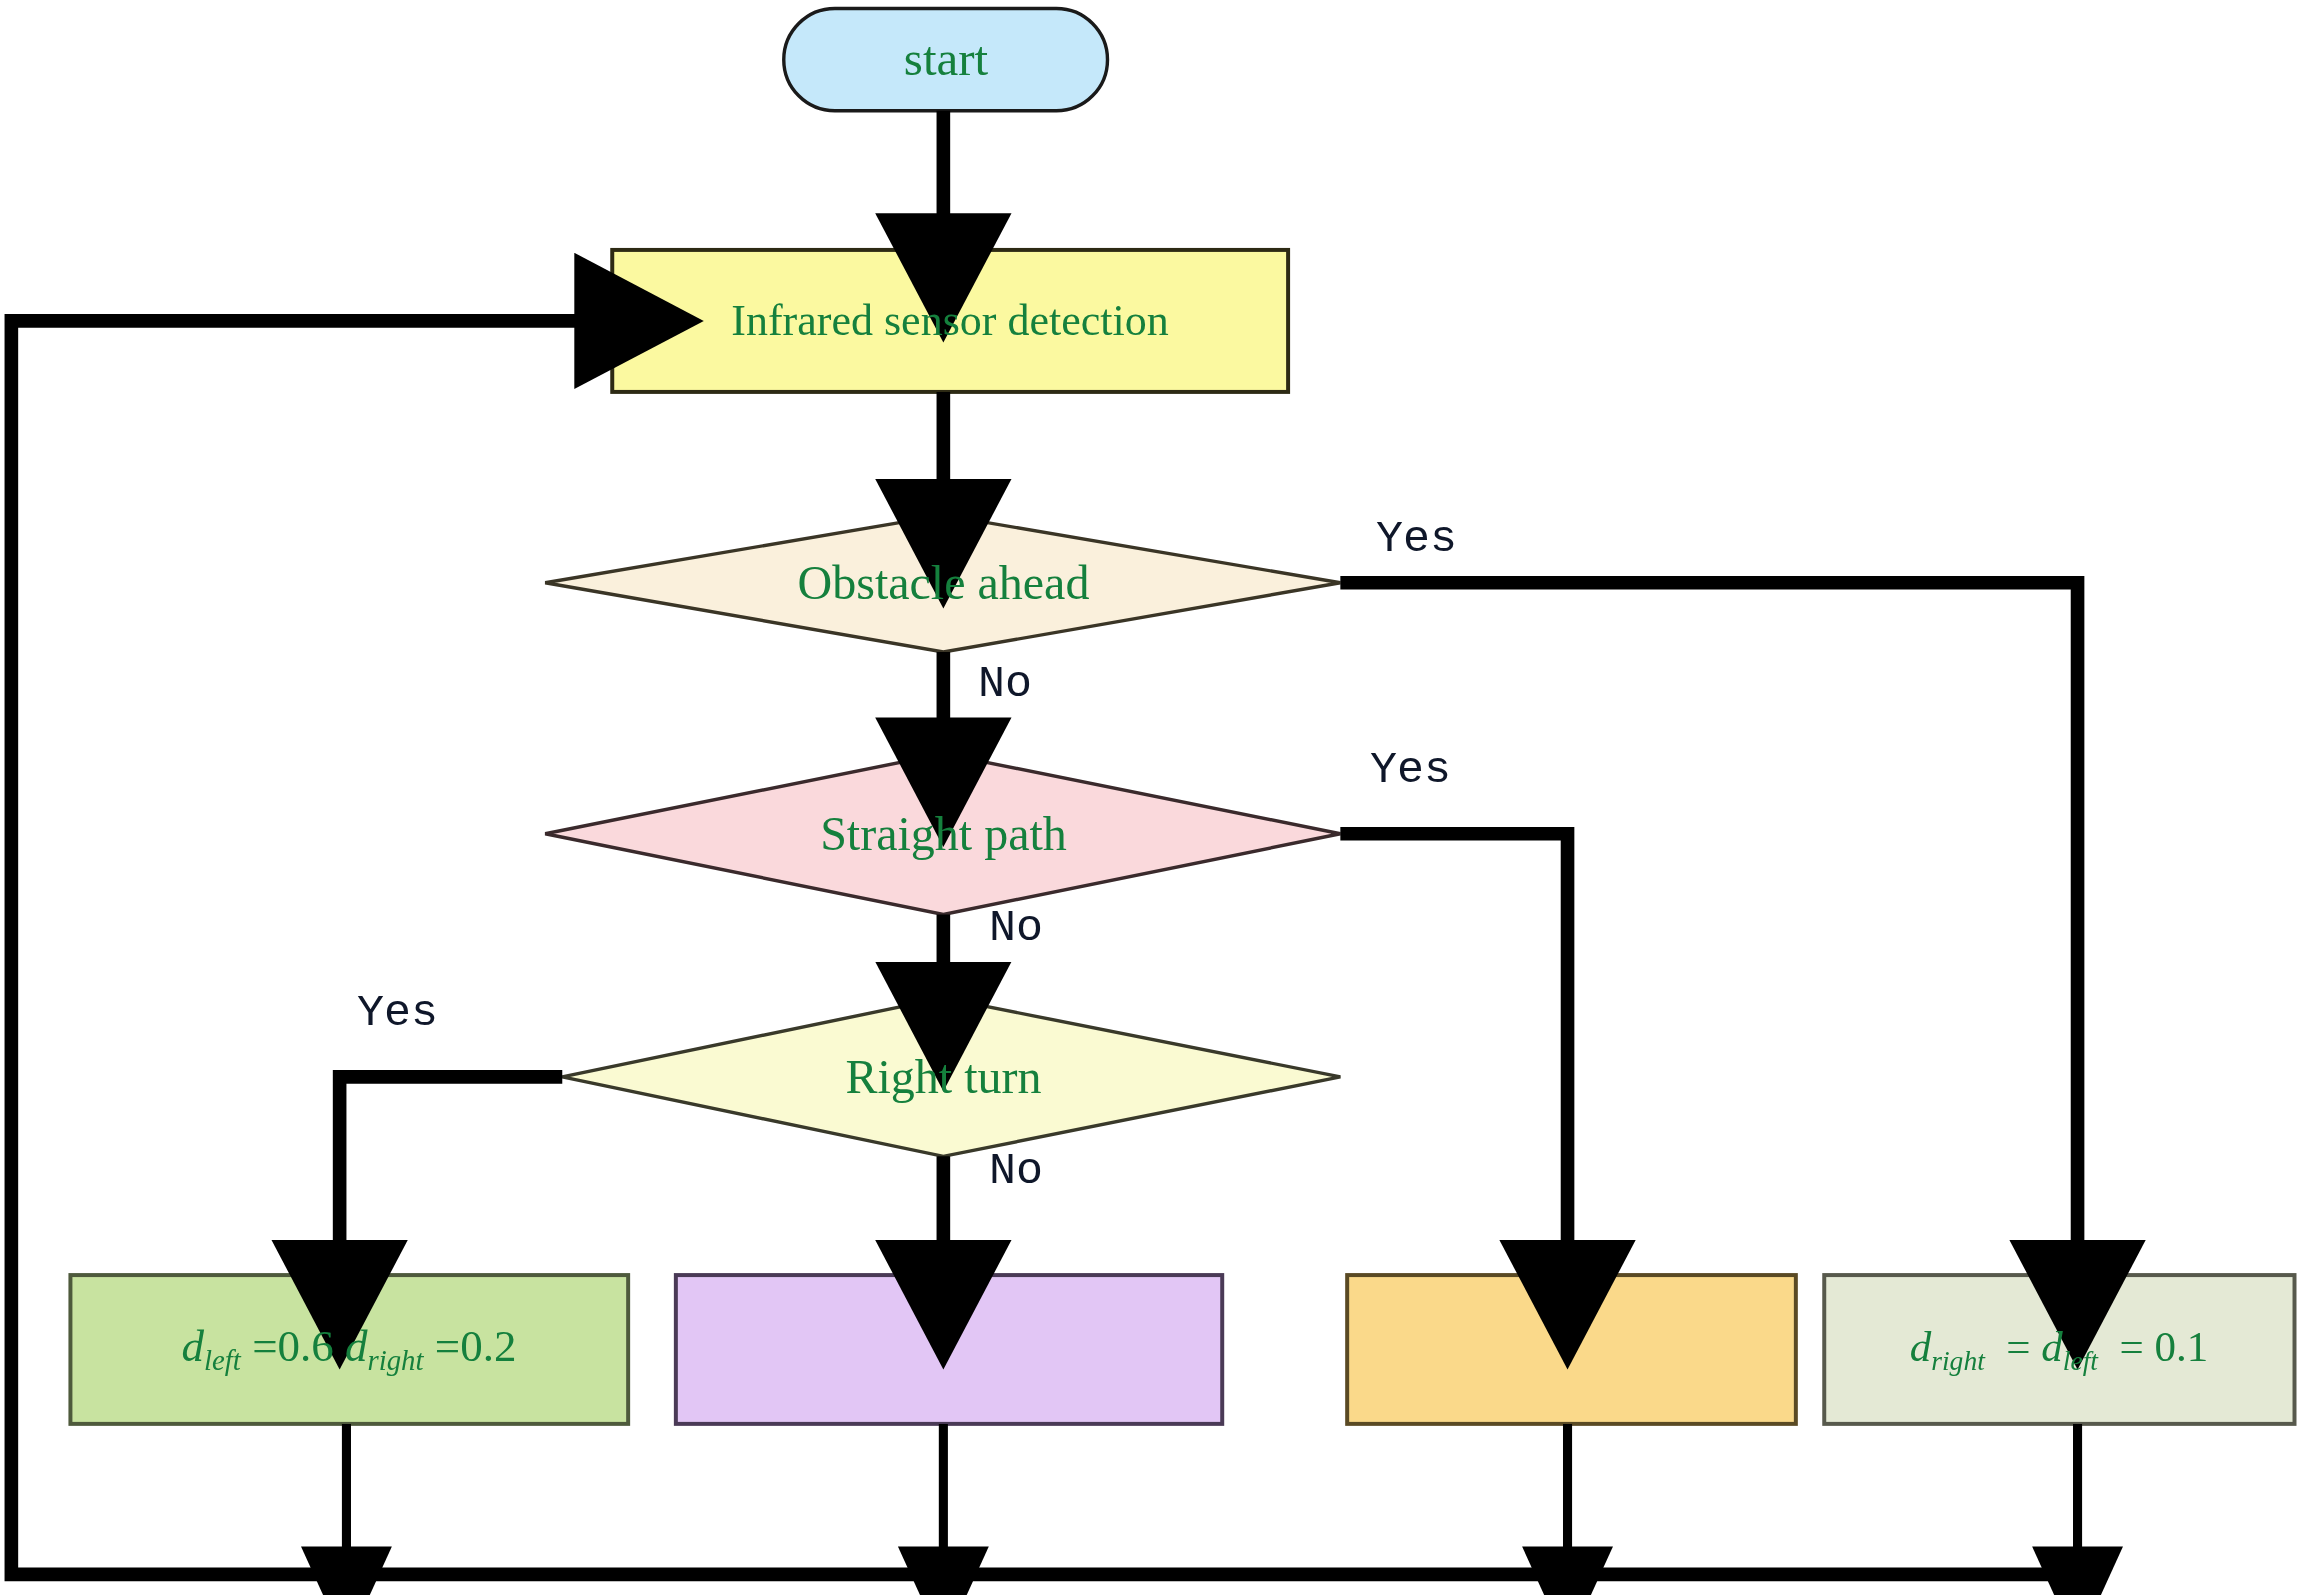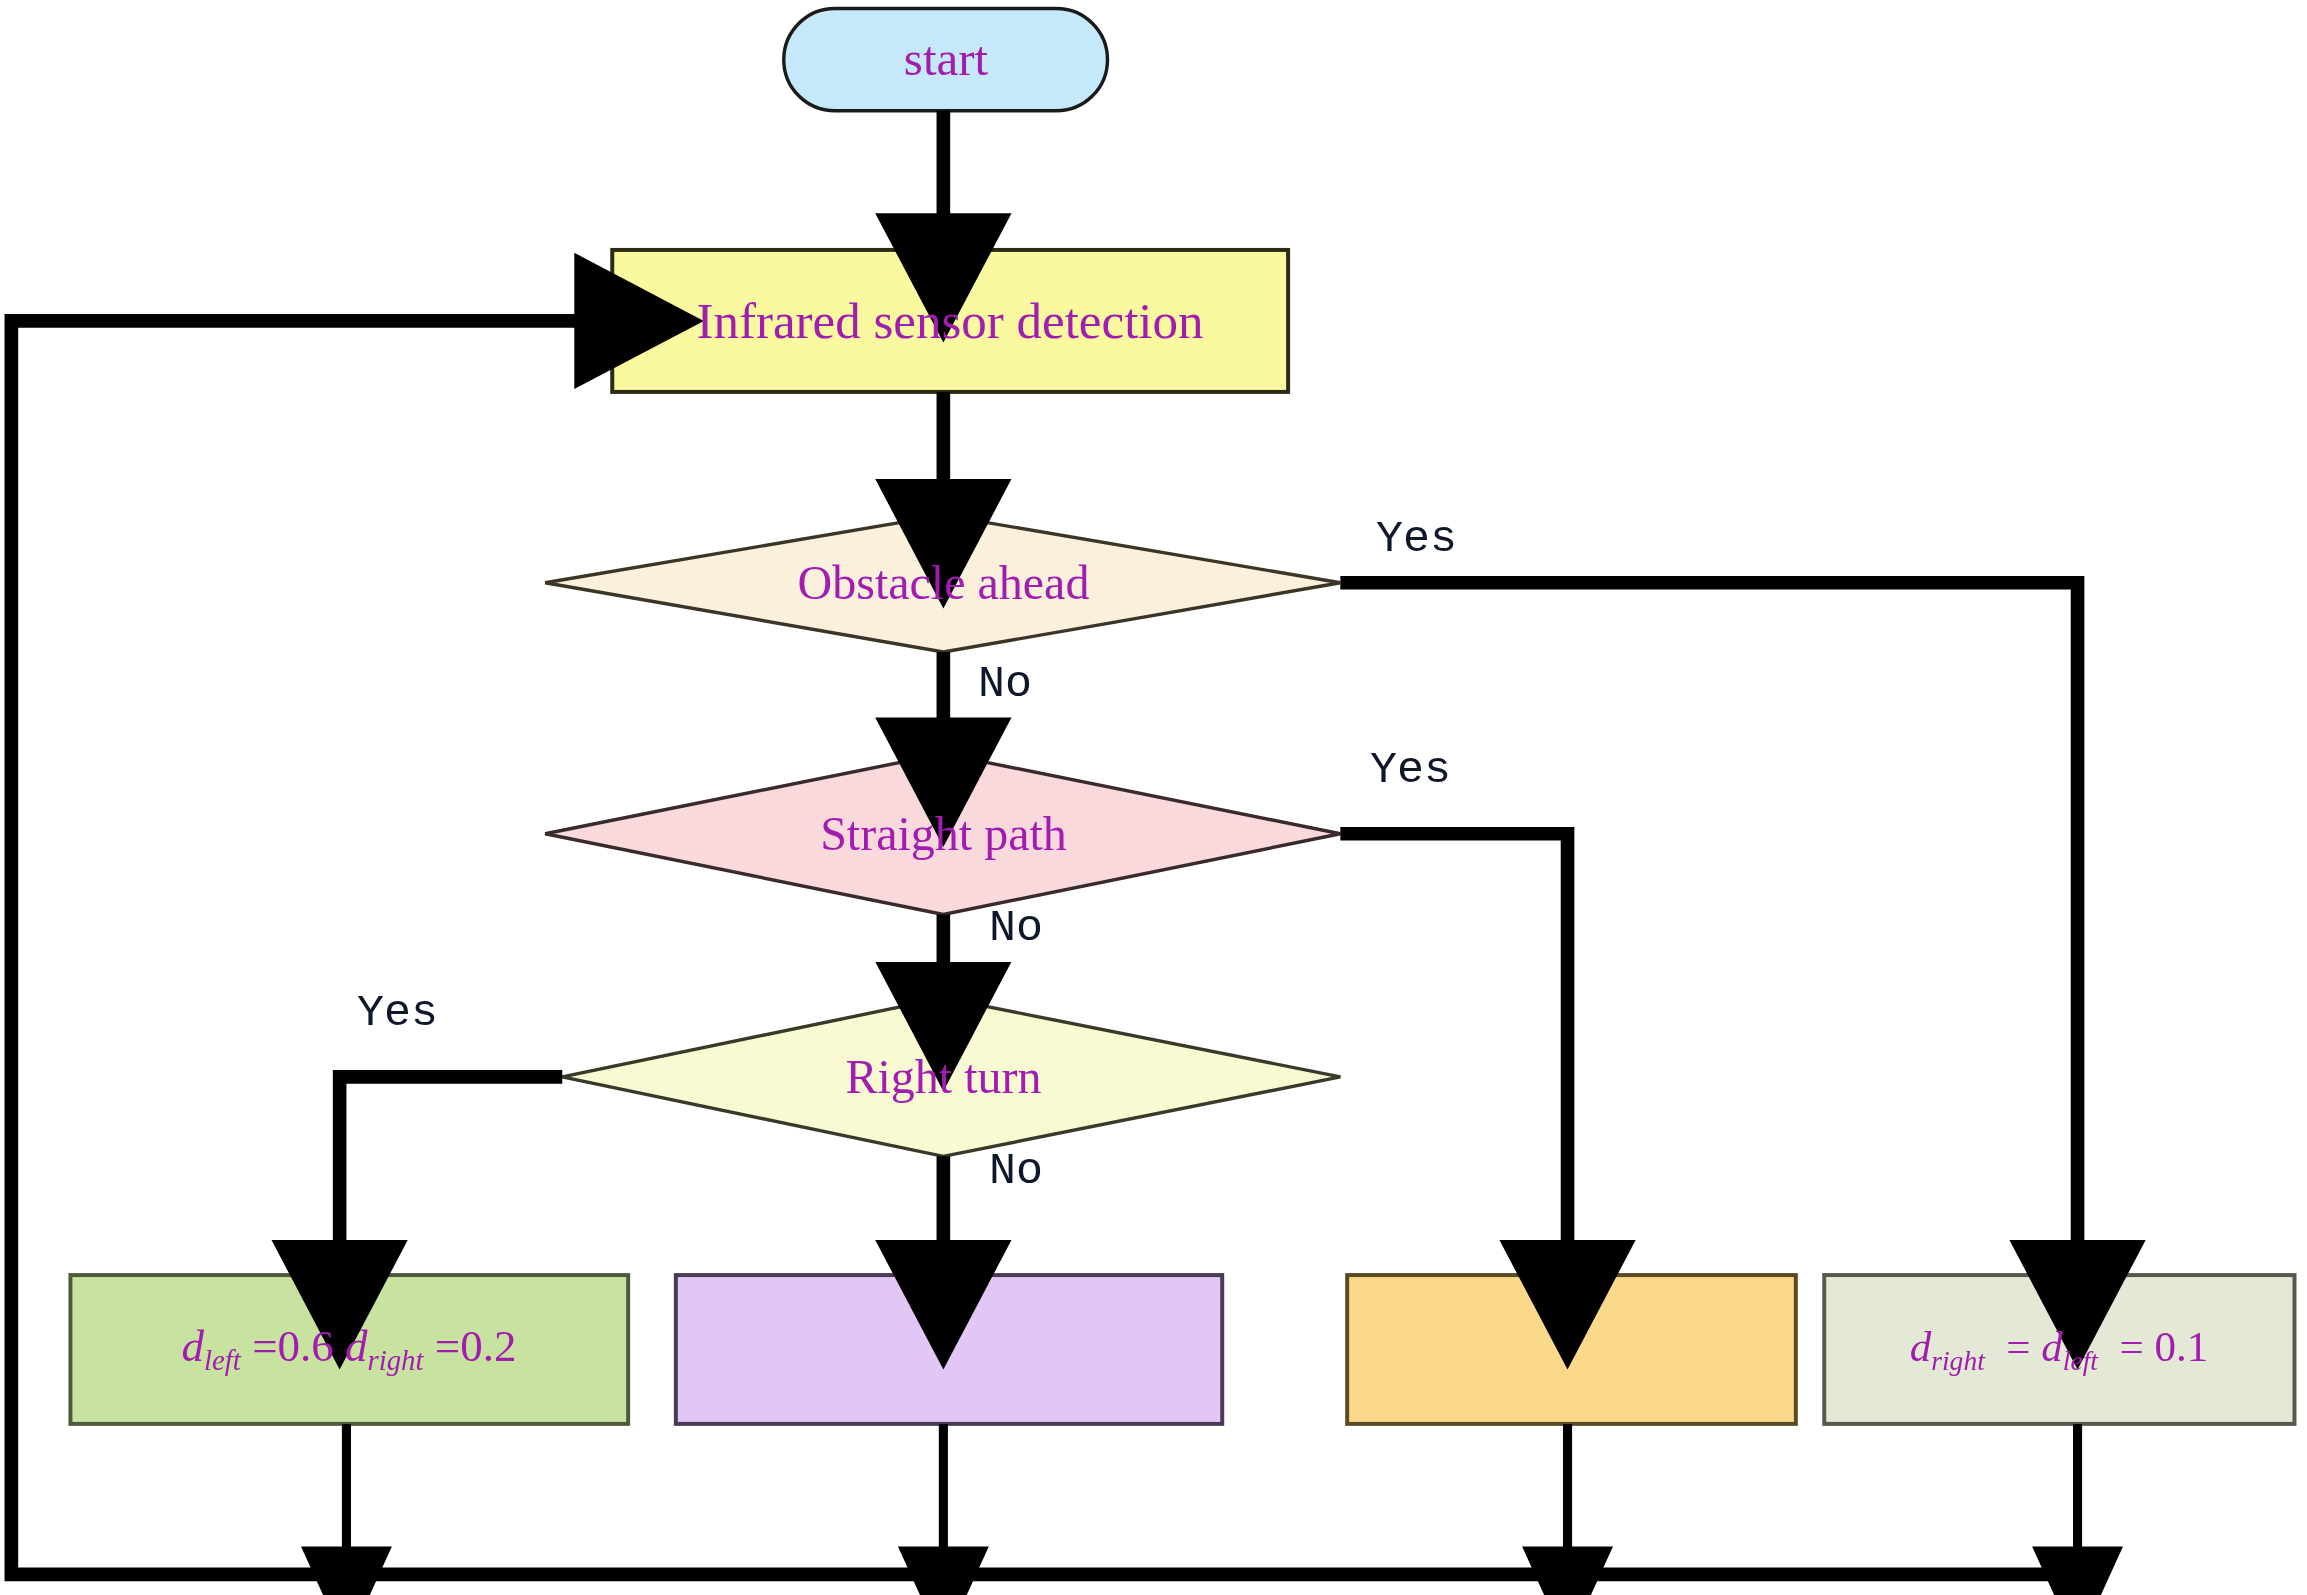--- a/index.html
+++ b/index.html
@@ -1,21 +1,21 @@
 <!DOCTYPE html>
 <html style="font-size:9px"><head>
 <meta charset="utf-8">
 <style>
   html,body{margin:0;padding:0;background:#ffffff;}
   body{font-family:"Liberation Serif", serif;}
   #stage{position:relative;width:2307px;height:1596px;background:#ffffff;overflow:hidden;}
   svg#flow{position:absolute;left:0;top:0;width:2307px;height:1596px;}
   .nodeLabel{
     position:absolute;display:flex;align-items:center;justify-content:center;
-    text-align:center;color:#a21caf;pointer-events:none;
+    text-align:center;color:#15803d;pointer-events:none;
     font-family:"Liberation Serif", serif;line-height:1.15;
   }
   .edgeLabel{
     position:absolute;color:#0f172a;font-family:Liberation Mono, monospace;
     font-size:45px;white-space:nowrap;
   }
   .sub{font-size:0.64em;vertical-align:-0.32em;font-style:italic;}
   .fml{font-style:italic;white-space:nowrap;}
 </style>
 </head>
@@ -75,21 +75,21 @@
       <path d="M3658,2507 L3658,2742" stroke-width="16" marker-end="url(#arrowSm)"></path>
 
       <path d="M3658,2772 L20,2772 L20,565 L1040,565" marker-end="url(#arrowBig)"></path>
     </g>
   </svg>
 
   <div class="nodeLabel" style="left:784px;top:8.5px;width:324px;height:102px;font-size:49px;">
     <span>start</span>
   </div>
 
-  <div class="nodeLabel" style="left:612px;top:250px;width:676px;height:142px;flex-direction:column;font-size:51px;">
+  <div class="nodeLabel" style="left:612px;top:250px;width:676px;height:142px;flex-direction:column;font-size:44px;">
     <span style="display:block;">Infrared sensor detection</span>
   </div>
 
   <div class="nodeLabel" style="left:625px;top:800px;width:637px;height:68px;font-size:48px;">
     <span>Straight path</span>
   </div>
 
   <div class="nodeLabel" style="left:625px;top:549px;width:637px;height:68px;font-size:48px;">
     <span>Obstacle ahead</span>
   </div>

